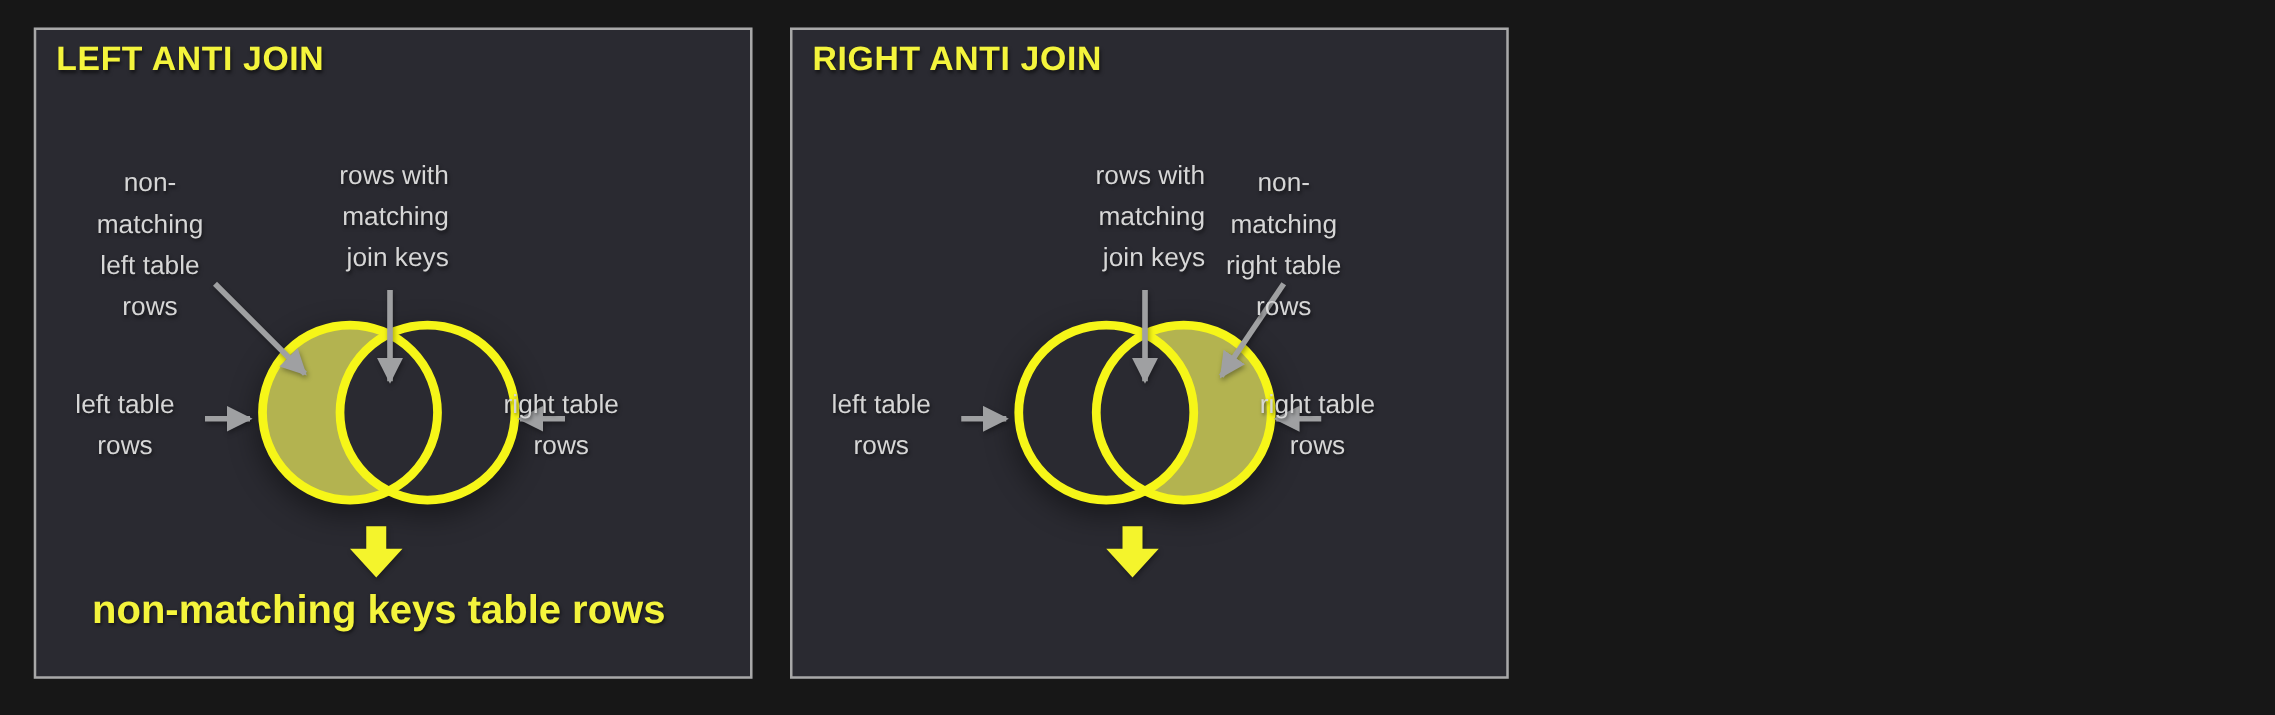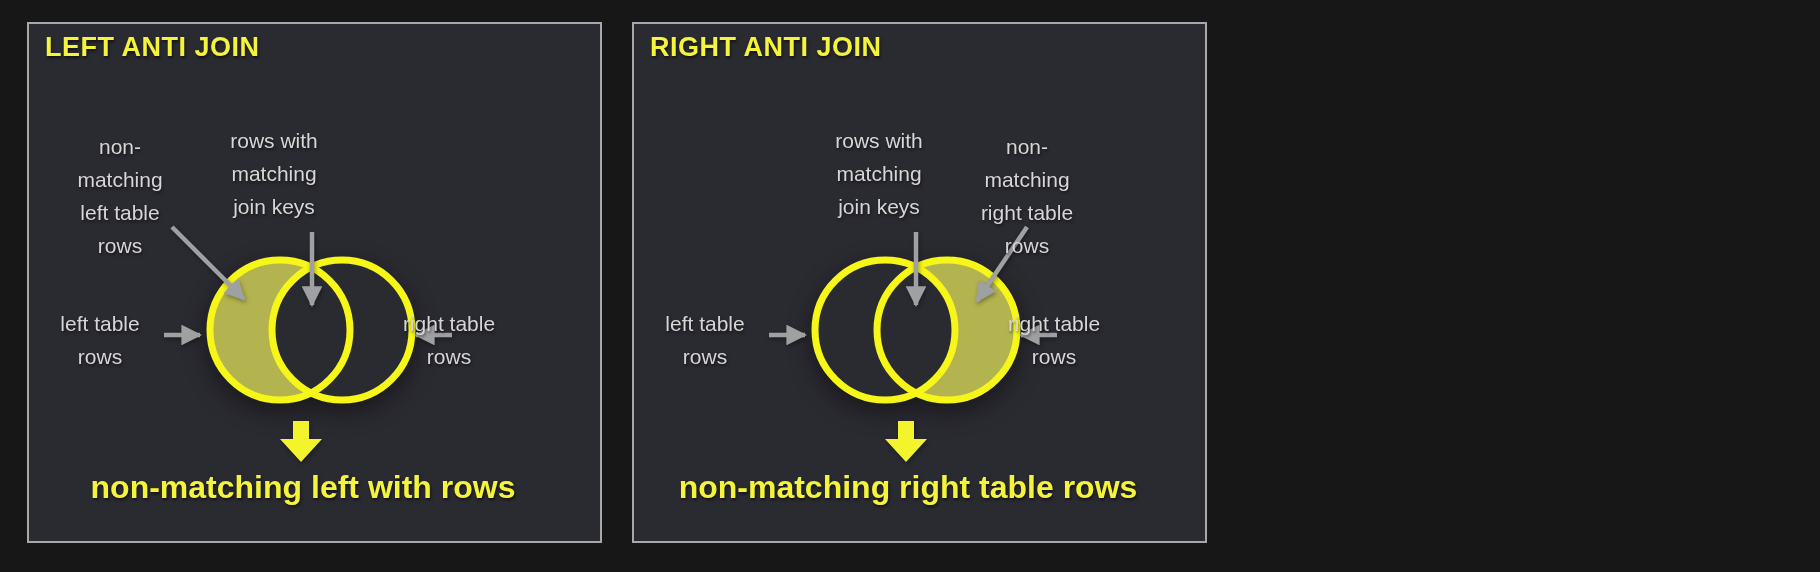--- a/index.html
+++ b/index.html
@@ -28,21 +28,21 @@
   .arrow-group { filter:drop-shadow(1px 2px 2px rgba(0,0,0,0.35)); }
 
   .diagram-label {
     position:absolute;
     color:#d6d6d6; font-size:21px; line-height:33px;
     text-align:center; white-space:pre-line;
     text-shadow:1px 2px 3px rgba(0,0,0,0.5);
   }
   .lbl-nm-left     { left:6px;   top:106px; width:170px; }
   .lbl-nm-right    { left:308px; top:106px; width:170px; }
-  .lbl-match       { left:160px; top:100px; width:170px; }
+  .lbl-match       { left:160px; top:100px; width:170px;text-align:right; }
   .lbl-left-table  { left:-4px;  top:283px; width:150px; }
   .lbl-right-table { left:345px; top:283px; width:150px; }
 
   .panel-caption {
     position:absolute; left:0; top:445px; width:548px;
     text-align:center;
     font-size:32px; font-weight:700;
     color:#f4f43c;
     text-shadow:1px 2px 3px rgba(0,0,0,0.55);
   }
@@ -83,21 +83,21 @@
 left table
 rows</div>
   <div class="diagram-label lbl-match">rows with
 matching
 join keys</div>
   <div class="diagram-label lbl-left-table">left table
 rows</div>
   <div class="diagram-label lbl-right-table">right table
 rows</div>
 
-  <div class="panel-caption">non-matching left with rows</div>
+  <div class="panel-caption">non-matching keys table rows</div>
 </div>
 
 <div class="panel" id="panel-right-anti">
   <div class="panel-title">RIGHT ANTI JOIN</div>
 
   <svg class="venn-svg" width="571" height="517" viewBox="0 0 571 517">
     <g class="venn-group">
 
       <circle cx="313" cy="306" r="70" fill="#b3b350"></circle>
       <circle cx="251" cy="306" r="70" fill="#2a2a31"></circle>
@@ -118,14 +118,13 @@
 join keys</div>
   <div class="diagram-label lbl-nm-right">non-
 matching
 right table
 rows</div>
   <div class="diagram-label lbl-left-table">left table
 rows</div>
   <div class="diagram-label lbl-right-table">right table
 rows</div>
 
-  <div class="panel-caption">non-matching right table rows</div>
 </div>
 
 </body></html>

